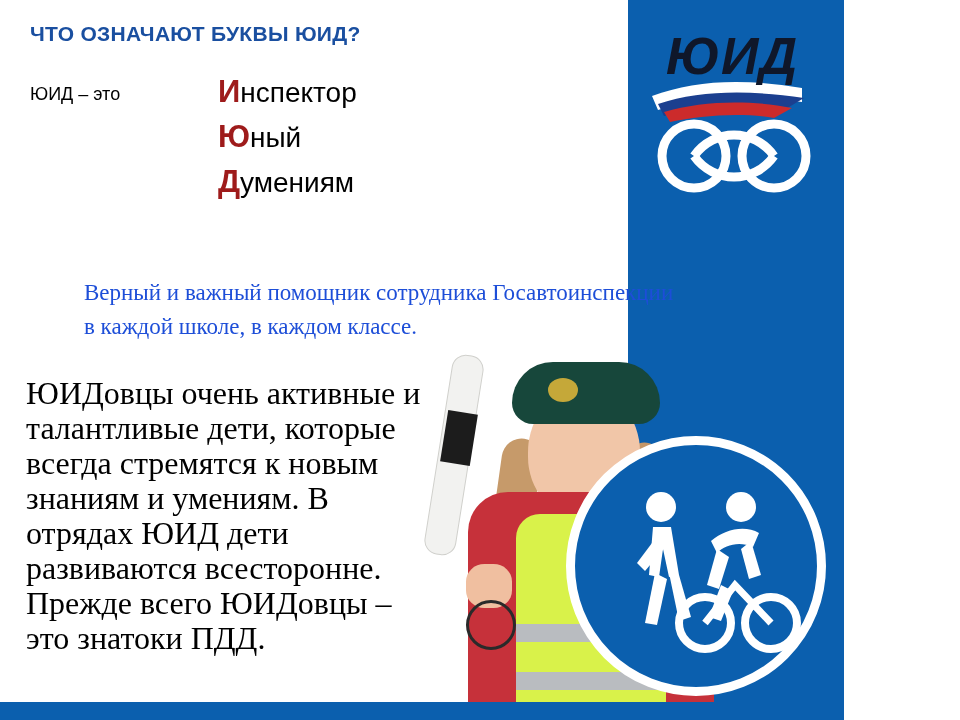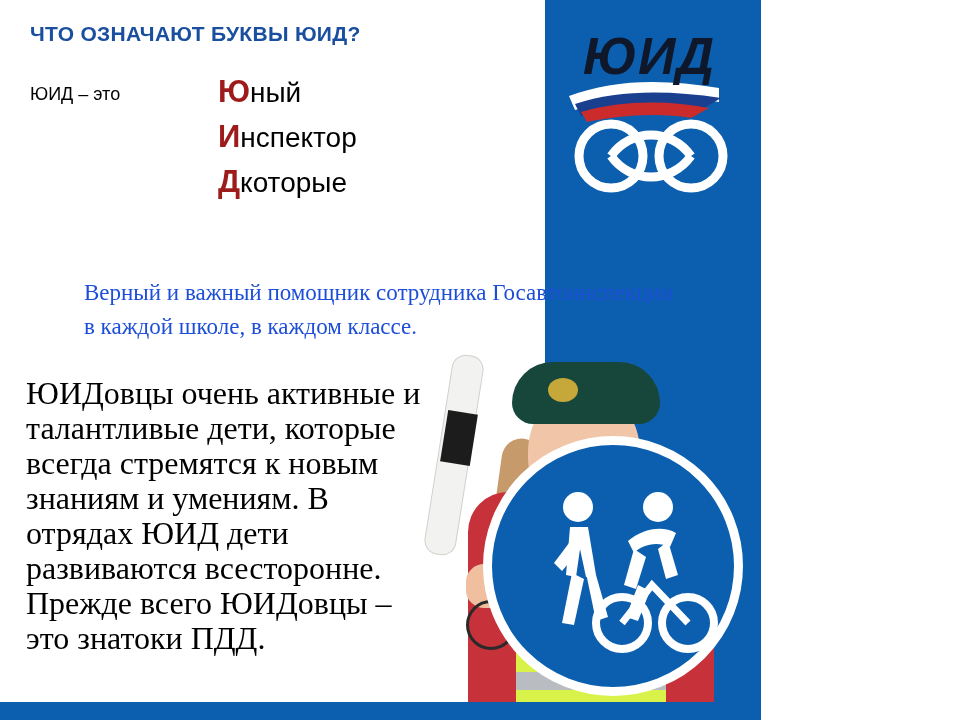--- a/index.html
+++ b/index.html
@@ -8,21 +8,21 @@
   }
   body {
     width: 960px;
     height: 720px;
     background: #ffffff;
     font-family: "Liberation Sans", sans-serif;
     overflow: hidden;
   }
   .slide {
     position: relative;
-    width: 761px;
+    width: 844px;
     height: 720px;
     background: #ffffff;
     overflow: hidden;
   }
   
   .right-panel {
     position: absolute;
     top: 0;
     right: 0;
     width: 216px;
@@ -264,23 +264,23 @@
 <div class="slide">
 
   <div class="right-panel"></div>
   <div class="bottom-strip"></div>
 
   <div class="title">ЧТО ОЗНАЧАЮТ  БУКВЫ ЮИД?</div>
 
   <div class="abbr-line">ЮИД – это</div>
 
   <div class="expansion">
+    <div class="row"><span class="cap">И</span><span>нспектор</span></div>
     <div class="row"><span class="cap">Ю</span><span>ный</span></div>
-    <div class="row"><span class="cap">И</span><span>нспектор</span></div>
-    <div class="row"><span class="cap">Д</span><span>которые</span></div>
+    <div class="row"><span class="cap">Д</span><span>умениям</span></div>
   </div>
 
   <div class="para-1">Верный и важный помощник сотрудника Госавтоинспекции в каждой школе, в каждом классе.</div>
 
   <div class="para-2">ЮИДовцы очень активные и талантливые дети, которые всегда стремятся к новым знаниям и умениям. В отрядах ЮИД дети развиваются всесторонне. Прежде всего ЮИДовцы  – это знатоки ПДД.</div>
 
   <div class="logo">
     <div class="logo-text">ЮИД</div>
     <svg width="196" height="180" viewBox="0 0 196 180">
       <path d="M18 78 C60 62, 110 60, 168 70 L168 84 C112 76, 62 80, 24 92 Z" fill="#ffffff"></path>

